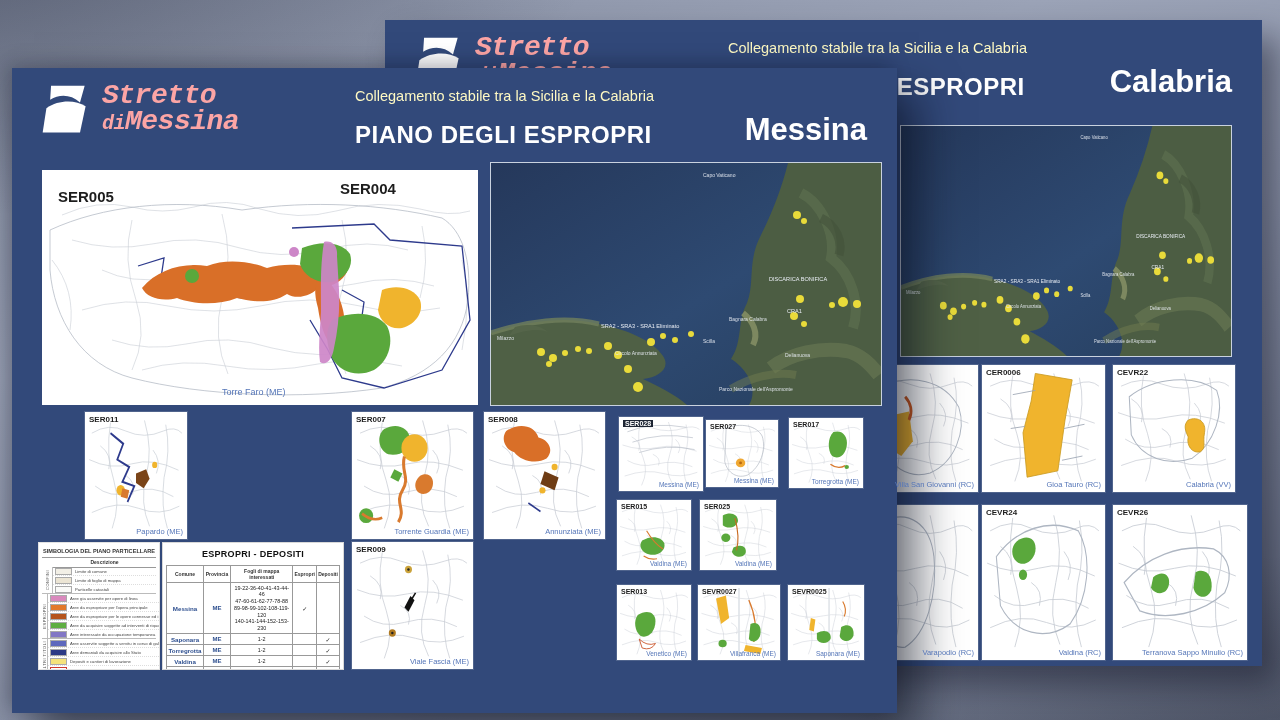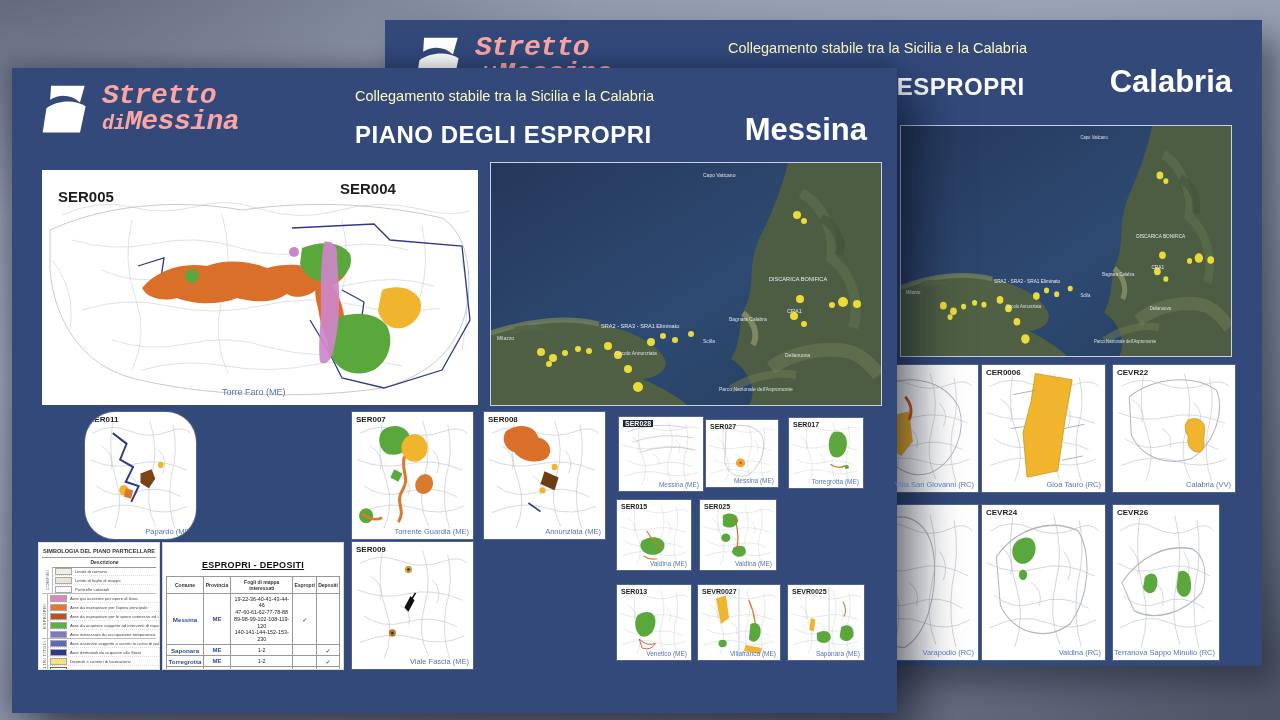--- a/index.html
+++ b/index.html
@@ -58,21 +58,21 @@
   .leg-rows{flex:1;}
   .leg-row{display:flex;align-items:center;height:8px;border-bottom:.4px dotted #ddd;}
   .leg-row:last-child{border-bottom:none;}
   .sw{width:15px;height:5px;margin:0 3px 0 2px;border:.5px solid #aaa;flex:none;}
   .leg-text{flex:1;white-space:nowrap;overflow:hidden;color:#444;transform:scale(.92);transform-origin:left center;}
 
   
   .dep{position:absolute;left:150px;top:474px;width:180px;height:126px;background:#fff;
        border:1px solid #d8d8d8;overflow:hidden;}
   .dep table{border-collapse:collapse;width:174px;margin:3px;}
-  .dep .ttl{font-size:9px;font-weight:bold;text-align:center;color:#111;padding:17px 0 3px 0;letter-spacing:.3px;text-decoration:underline;}
+  .dep .ttl{font-size:9px;font-weight:bold;text-align:center;color:#111;padding:6px 0 3px 0;letter-spacing:.3px;}
   .dep th{font-size:5px;font-weight:bold;color:#333;border:.5px solid #999;padding:2px 1px;}
   .dep td{font-size:6px;border:.5px solid #999;padding:1.5px 1px;text-align:center;vertical-align:middle;}
   .dep td.com{color:#2e4f8f;font-weight:bold;font-size:6.2px;}
   .dep td.prov{color:#2e4f8f;font-weight:bold;}
   .dep td.fogli{color:#222;font-size:5.4px;white-space:pre-line;line-height:1.25;}
   .dep td.chk{color:#222;font-size:6px;}
 
   .sat-label{fill:#e9edf4;font-size:5px;font-family:"Liberation Sans",sans-serif;opacity:.9;}
   .sat-label.big{font-size:5.6px;opacity:1;}
 </style>
@@ -210,21 +210,21 @@
     <div class="thumb big" style="left:597px;top:485px;width:123px;height:155px;">
       <svg viewBox="0 0 120 120" preserveAspectRatio="none">
           <use href="#scrib"></use>
         <path d="M14,40 C34,18 66,10 94,20 C108,40 104,72 86,92 C62,106 32,100 18,78 Z" fill="none" stroke="#aeb6c2" stroke-width="1"></path>
         <path d="M34,28 C44,22 54,26 52,36 C50,44 40,48 34,44 C28,40 28,32 34,28 Z" fill="#5aa83c"></path>
         <circle cx="40" cy="54" r="4" fill="#5aa83c"></circle>
       </svg>
       <div class="tid">CEVR24</div>
       <div class="tcap">Valdina (RC)</div>
     </div>
-    <div class="thumb big" style="left:728px;top:485px;width:106px;height:155px;">
+    <div class="thumb big" style="left:728px;top:485px;width:134px;height:155px;">
       <svg viewBox="0 0 120 120" preserveAspectRatio="none">
           <use href="#scrib"></use>
         <path d="M10,60 C30,40 60,30 90,34 C104,40 108,54 100,68 C80,84 48,90 24,82 Z" fill="none" stroke="#aeb6c2" stroke-width="1"></path>
         <path d="M36,56 C44,50 52,54 50,62 C48,70 38,70 34,64 Z" fill="#5aa83c"></path>
         <path d="M74,52 C84,48 90,56 88,66 C84,74 74,72 72,64 Z" fill="#5aa83c"></path>
       </svg>
       <div class="tid">CEVR26</div>
       <div class="tcap">Terranova Sappo Minulio (RC)</div>
     </div>
   </div>
@@ -274,21 +274,21 @@
       <div class="map-label" style="left:298px;top:10px;">SER004</div>
       <div class="map-cap" style="left:180px;bottom:8px;font-size:9px;">Torre Faro (ME)</div>
     </div>
 
     <div class="satbox" style="left:478px;top:94px;width:390px;height:242px;">
       <svg viewBox="0 0 390 242">
           <use href="#satscene"></use>
         </svg>
     </div>
 
-    <div class="thumb big" style="left:73px;top:344px;width:111px;height:127px;border-radius:30px;">
+    <div class="thumb big" style="left:73px;top:344px;width:102px;height:127px;">
       <svg viewBox="0 0 120 120" preserveAspectRatio="none">
           <use href="#scrib"></use>
         <path d="M30,20 L45,30 L38,45 L52,52 L44,66 L58,70 L50,85" stroke="#2d3a8c" stroke-width="2" fill="none"></path>
         <circle cx="42" cy="74" r="5" fill="#f0b42d"></circle>
         <path d="M44,72 l8,2 -2,8 -8,-2 z" fill="#d97a2e"></path>
         <path d="M60,58 l12,-4 4,9 -7,9 -9,-5 z" fill="#7a4418"></path>
         <circle cx="82" cy="50" r="3" fill="#f0b42d"></circle>
       </svg>
       <div class="tid">SER011</div>
       <div class="tcap">Papardo (ME)</div>

